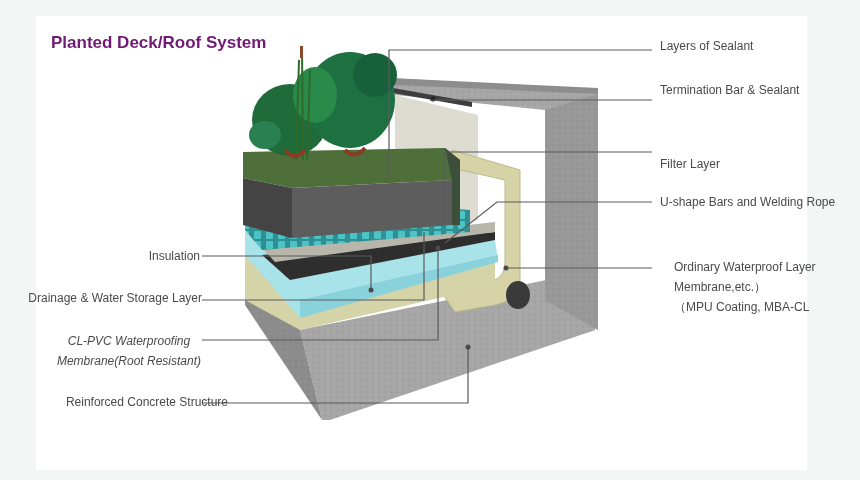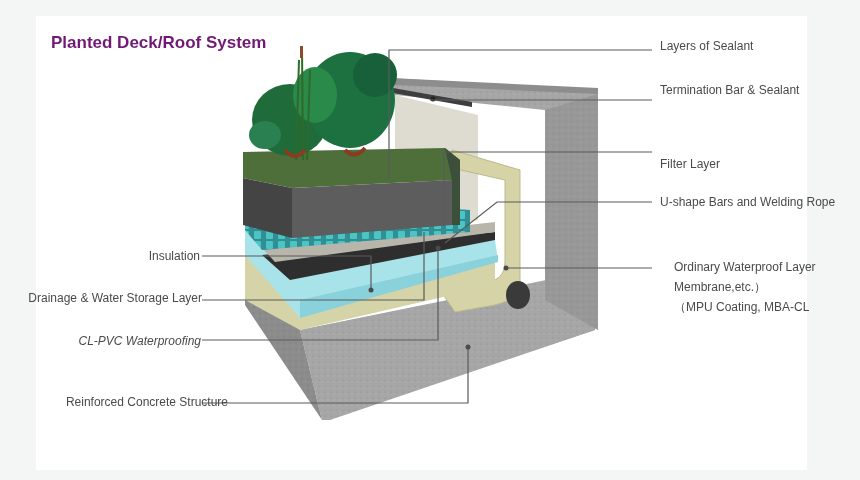--- a/index.html
+++ b/index.html
@@ -126,16 +126,17 @@
 </div>
 
 <div class="label r" style="right:660px;top:246px;">
   <div>Insulation</div>
 </div>
 <div class="label r" style="right:658px;top:288px;">
   <div>Drainage &amp; Water Storage Layer</div>
 </div>
 <div class="label r" style="right:659px;top:331px;font-style:italic;">
   <div>CL-PVC Waterproofing</div>
+  <div>Membrane(Root Resistant)</div>
 </div>
 <div class="label r" style="right:632px;top:392px;">
   <div>Reinforced Concrete Structure</div>
 </div>
 
 </body></html>

